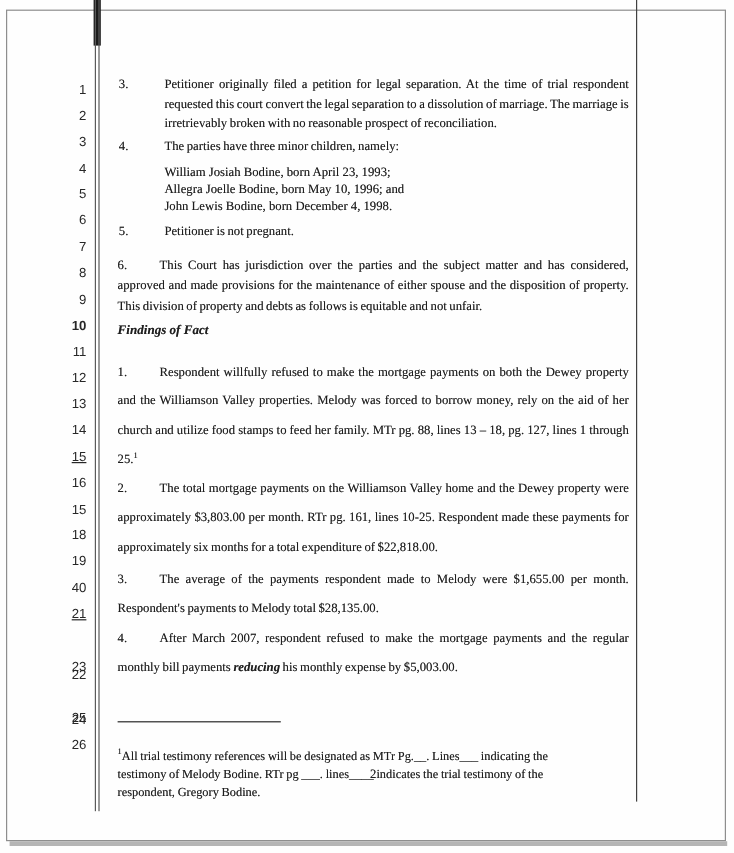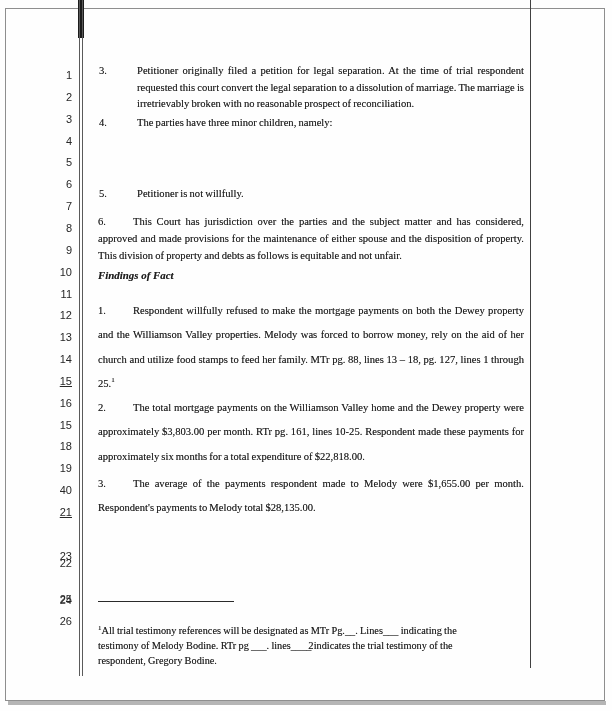--- a/index.html
+++ b/index.html
@@ -99,21 +99,21 @@
   <div class="line-number-column">
       <div class="line-num" style="top: 69px;">1</div>
       <div class="line-num" style="top: 90.85px;">2</div>
       <div class="line-num" style="top: 112.7px;">3</div>
       <div class="line-num" style="top: 134.55px;">4</div>
       <div class="line-num" style="top: 156.4px;">5</div>
       <div class="line-num" style="top: 178.25px;">6</div>
       <div class="line-num" style="top: 200.1px;">7</div>
       <div class="line-num" style="top: 221.95px;">8</div>
       <div class="line-num" style="top: 243.8px;">9</div>
-      <div class="line-num" style="top: 265.65px;">10</div>
+      <div class="line-num" style="top: 265.65px; font-weight: bold;">10</div>
       <div class="line-num" style="top: 287.5px;">11</div>
       <div class="line-num" style="top: 309.35px;">12</div>
       <div class="line-num" style="top: 331.2px;">13</div>
       <div class="line-num" style="top: 353.05px;">14</div>
       <div class="line-num" style="top: 374.9px; text-decoration: underline;">15</div>
       <div class="line-num" style="top: 396.75px;">16</div>
       <div class="line-num" style="top: 418.6px;">15</div>
       <div class="line-num" style="top: 440.45px;">18</div>
       <div class="line-num" style="top: 462.3px;">19</div>
       <div class="line-num" style="top: 484.15px;">40</div>
@@ -128,43 +128,51 @@
   <div class="text-column">
 
     <div class="hang" style="top:63px">
       <span class="pnum">3.</span><span>Petitioner originally filed a petition for legal separation.  At the time of trial respondent requested this court convert the legal separation to a dissolution of marriage.  The marriage is irretrievably broken with no reasonable prospect of reconciliation.</span>
     </div>
 
     <div class="hang" style="top:115px">
       <span class="pnum">4.</span><span>The parties have three minor children, namely:</span>
     </div>
 
+    <div class="block children-list" style="top:138px">
+      <div>William Josiah Bodine, born April 23, 1993;</div>
+      <div>Allegra Joelle Bodine, born May 10, 1996; and</div>
+      <div>John Lewis Bodine, born December 4, 1998.</div>
+    </div>
 
     <div class="hang" style="top:186px">
-      <span class="pnum">5.</span><span>Petitioner is not willfully.</span>
+      <span class="pnum">5.</span><span>Petitioner is not pregnant.</span>
     </div>
 
     <div class="block flow" style="top:214px">
       <span>6.</span><span class="tab"></span><span>This Court has jurisdiction over the parties and the subject matter and has considered, approved and made provisions for the maintenance of either spouse and the disposition of property.  This division of property and debts as follows is equitable and not unfair.</span>
     </div>
 
     <div class="block heading" style="top:269px">Findings of Fact</div>
 
     <div class="block finding" style="top:299px">
       <span>1.</span><span class="tab"></span><span>Respondent willfully refused to make the mortgage payments on both the Dewey property and the Williamson Valley properties.  Melody was forced to borrow money, rely on the aid of her church and utilize food stamps to feed her family.  MTr pg. 88, lines 13 – 18, pg. 127, lines 1 through 25.</span><sup class="fn-ref">1</sup>
     </div>
 
     <div class="block finding" style="top:396px">
       <span>2.</span><span class="tab"></span><span>The total mortgage payments on the Williamson Valley home and the Dewey property were approximately $3,803.00 per month.  RTr pg. 161, lines 10-25.  Respondent made these payments for approximately six months for a total expenditure of $22,818.00.</span>
     </div>
 
     <div class="block finding" style="top:472px">
       <span>3.</span><span class="tab"></span><span>The average of the payments respondent made to Melody were $1,655.00 per month. Respondent's payments to Melody total $28,135.00.</span>
     </div>
 
+    <div class="block finding" style="top:521px">
+      <span>4.</span><span class="tab"></span><span>After March 2007, respondent refused to make the mortgage payments and the regular monthly bill payments </span><span class="emph">reducing</span><span> his monthly expense by $5,003.00.</span>
+    </div>
 
     <div class="footnote-rule"></div>
 
     <div class="footnote">
       <sup class="fn-ref">1</sup><span>All trial testimony references will be designated as MTr Pg.__. Lines___ indicating the testimony of Melody Bodine.  RTr pg ___. lines____ indicates the trial testimony of the respondent, Gregory Bodine.</span>
     </div>
 
     <div class="page-number">2</div>
 
   </div>

